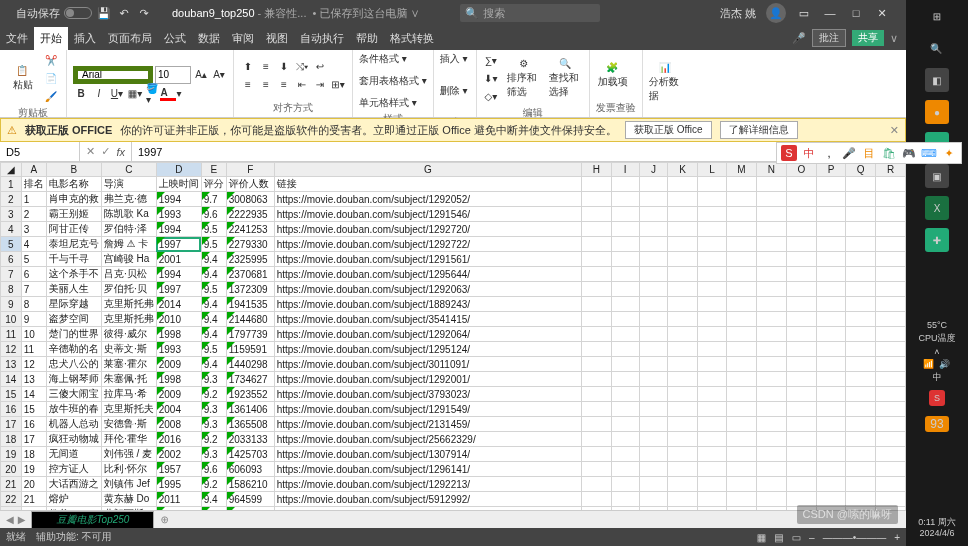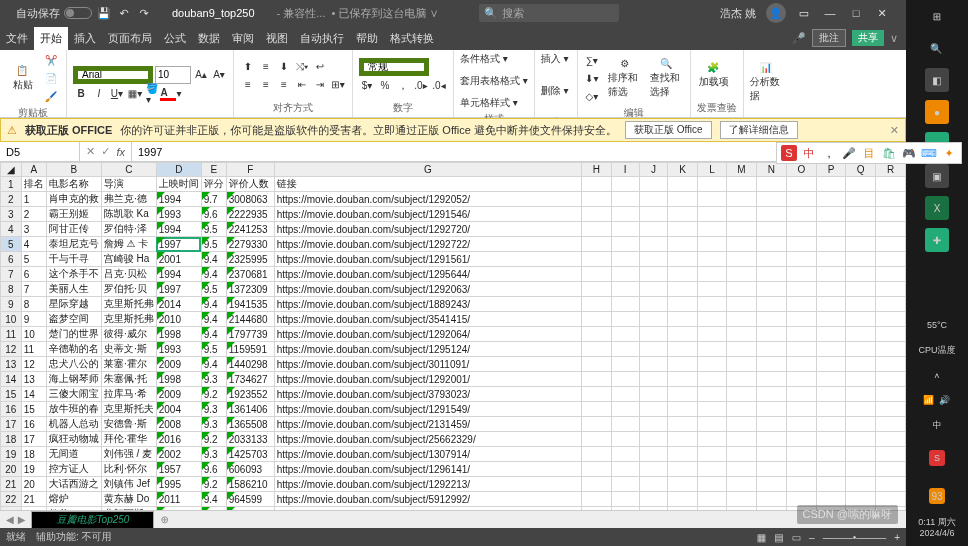--- a/index.html
+++ b/index.html
@@ -7,21 +7,21 @@
 .main { width:906px; height:546px; background:#f3f3f3; display:flex; flex-direction:column; }
 .taskbar { width:62px; height:546px; background:#1a1a1a; color:#ccc; font-size:10px; display:flex; flex-direction:column; align-items:center; position:relative; }
 
 
 .titlebar { height:26px; background:#444; color:#ddd; display:flex; align-items:center; font-size:11px; padding:0 16px; }
 .titlebar .autosave { display:flex; align-items:center; gap:4px; }
 .titlebar .toggle { width:28px; height:12px; border:1px solid #888; border-radius:6px; position:relative; }
 .titlebar .toggle::after { content:""; width:8px; height:8px; background:#888; border-radius:50%; position:absolute; left:1px; top:1px; }
 .titlebar .ticon { width:16px; height:16px; display:flex; align-items:center; justify-content:center; }
 .titlebar .filename { color:#fff; margin-left:20px; }
-.titlebar .compat { color:#aaa; margin-left:22px; }
+.titlebar .compat { color:#aaa; margin-left:3px; }
 .titlebar .saved { color:#aaa; margin-left:6px; }
 .titlebar .search { margin-left:40px; background:#555; height:18px; width:140px; display:flex; align-items:center; padding:0 6px; border-radius:2px; color:#aaa; gap:4px; }
 .titlebar .right { margin-left:auto; display:flex; align-items:center; gap:10px; }
 .titlebar .avatar { width:20px; height:20px; border-radius:50%; background:#666; display:flex; align-items:center; justify-content:center; }
 
 
 .menutabs { height:24px; background:#444; color:#ddd; display:flex; align-items:center; font-size:11px; }
 .menutabs .tab { padding:4px 6px; cursor:pointer; }
 .menutabs .tab.active { background:#fff; color:#222; }
 .menutabs .right { margin-left:auto; display:flex; align-items:center; gap:6px; padding-right:8px; }
@@ -81,21 +81,21 @@
 .sheettab { background:#000000; border:1px solid #aaa; border-bottom:none; padding:1px 24px; color:#2a7;font-style:italic; }
 
 
 .statusbar { height:18px; background:#444; color:#ccc; display:flex; align-items:center; font-size:10px; padding:0 6px; gap:10px; }
 .statusbar .right { margin-left:auto; display:flex; align-items:center; gap:8px; }
 .watermark { position:absolute; right:70px; bottom:22px; color:#ddd; font-size:11px; opacity:.85; background:rgba(0,0,0,.35); padding:2px 6px; border-radius:2px; }
 
 
 .taskbar .tico { width:24px; height:24px; margin:4px 0; display:flex; align-items:center; justify-content:center; border-radius:3px; }
 .taskbar .green{background:#2a7}.taskbar .orange{background:#e80}.taskbar .red{background:#d33}.taskbar .gray{background:#444}
-.taskbar .sys { position:absolute; top:320px; width:100%; display:flex; flex-direction:column; align-items:center; gap:14px; font-size:9px;justify-content:flex-end; }
+.taskbar .sys { position:absolute; top:320px; width:100%; display:flex; flex-direction:column; align-items:center; gap:2px; font-size:9px;justify-content:flex-end; }
 .taskbar .clock { position:absolute; bottom:6px; text-align:center; font-size:9px; line-height:1.3; }
 </style>
 </head>
 <body>
 
 <div class="main">
 
   <div class="titlebar">
     <div class="autosave">
       <span>自动保存</span>
@@ -194,35 +194,20 @@
           <span class="sbtn">≡</span>
           <span class="sbtn">≡</span>
           <span class="sbtn">≡</span>
           <span class="sbtn">⇤</span>
           <span class="sbtn">⇥</span>
           <span class="sbtn">⊞▾</span>
         </div>
       </div>
         </div>
       <div class="label">对齐方式</div>
-    </div>
-    <div class="rgroup">
-      <div class="body">
-          <div class="fontbox">
-        <input class="fontname" style="width: 70px;" value="常规">
-        <div class="fontrow">
-          <span class="sbtn">$▾</span>
-          <span class="sbtn">%</span>
-          <span class="sbtn">，</span>
-          <span class="sbtn">.0▸</span>
-          <span class="sbtn">.0◂</span>
-        </div>
-      </div>
-        </div>
-      <div class="label">数字</div>
     </div>
     <div class="rgroup">
       <div class="body" style="flex-direction:column;align-items:flex-start;gap:8px">
         <span>条件格式 ▾</span>
         <span>套用表格格式 ▾</span>
         <span>单元格样式 ▾</span>
       </div>
       <div class="label">样式</div>
     </div>
     <div class="rgroup">
@@ -850,19 +835,19 @@
   <div class="sys">
     <span>55°C</span>
     <span>CPU温度</span>
     <span>˄</span>
     <div style="display:flex;gap:4px">
         <span>📶</span>
         <span>🔊</span>
       </div>
     <span>中</span>
     <span class="tico red" style="width:16px;height:16px;font-size:9px">S</span>
-    <span class="tico orange" style="width:16px;height:16px;font-size:10px">93</span>
+    <span class="tico orange" style="width:24px;height:16px;font-size:12px">93</span>
   </div>
   <div class="clock">
     <div>0:11 周六</div>
     <div>2024/4/6</div>
   </div>
 </div>
 
 </body></html>

